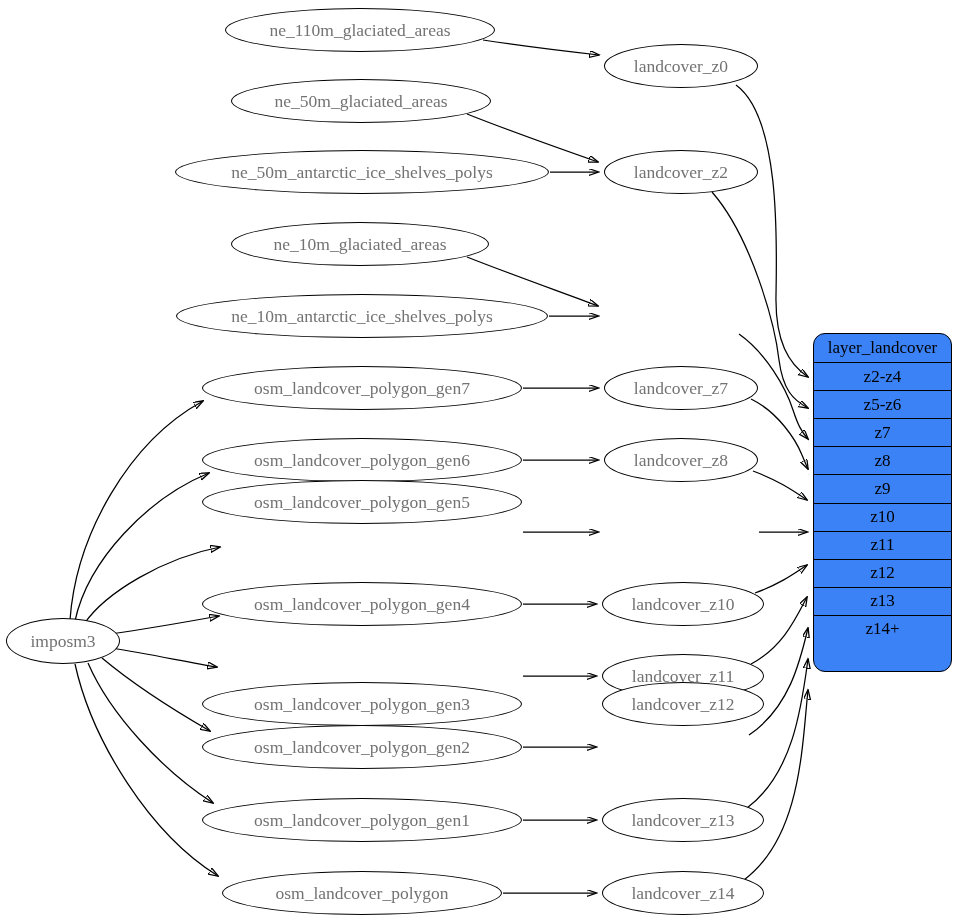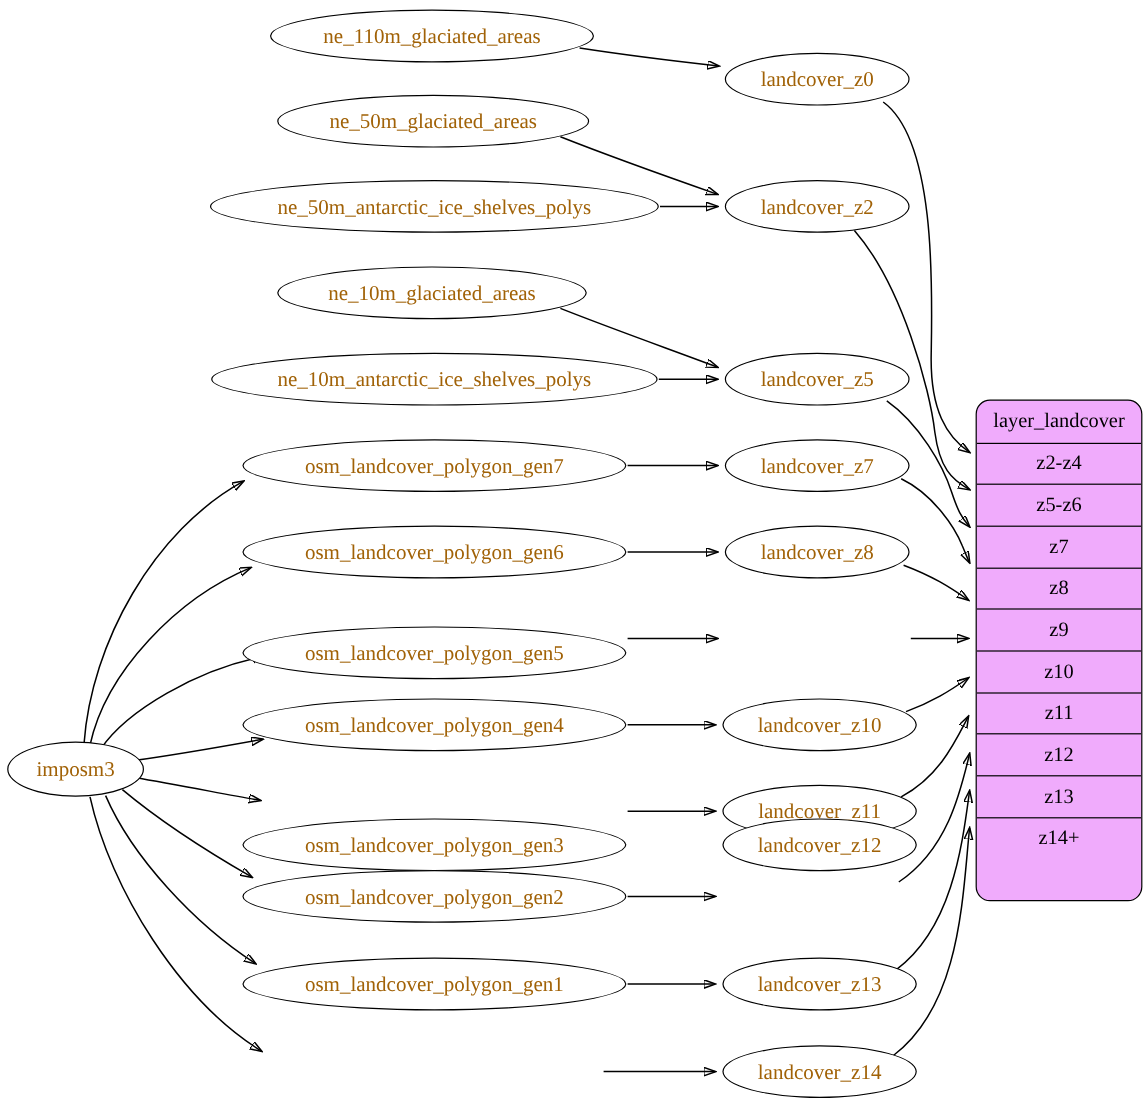--- a/index.html
+++ b/index.html
@@ -24,30 +24,30 @@
   .node {
     position: absolute;
     box-sizing: border-box;
     border: 1.25px solid #000000;
     border-radius: 50%;
     background: #ffffff;
     display: flex;
     align-items: center;
     justify-content: center;
     font-size: 17.5px;
-    color: #a16207;
+    color: #737373;
     z-index: 2;
     white-space: nowrap;
   }
   .record {
     position: absolute;
     left: 813px; top: 333px;
-    width: 139px; height: 418px;
+    width: 139px; height: 339px;
     box-sizing: border-box;
-    background: #f0abfc;
+    background: #3b82f6;
     border: 1.4px solid #000000;
     border-radius: 12px;
     display: grid;
     grid-template-rows: repeat(12, 1fr);
     z-index: 2;
     font-size: 17px;
     color: #000000;
     overflow: hidden;
   }
   .record-cell {
@@ -125,44 +125,44 @@
   </div>
   <div class="node" style="left:176px; top:294px; width:372px; height:44px;">
     <span>ne_10m_antarctic_ice_shelves_polys</span>
   </div>
   <div class="node" style="left:202px; top:366px; width:320px; height:44px;">
     <span>osm_landcover_polygon_gen7</span>
   </div>
   <div class="node" style="left:202px; top:438px; width:320px; height:44px;">
     <span>osm_landcover_polygon_gen6</span>
   </div>
-  <div class="node" style="left:202px; top:522px; width:320px; height:44px;justify-content:center;">
+  <div class="node" style="left:202px; top:480px; width:320px; height:44px;justify-content:center;">
     <span>osm_landcover_polygon_gen5</span>
   </div>
   <div class="node" style="left:202px; top:582px; width:320px; height:44px;">
     <span>osm_landcover_polygon_gen4</span>
   </div>
   <div class="node" style="left:202px; top:682px; width:320px; height:44px;">
     <span>osm_landcover_polygon_gen3</span>
   </div>
   <div class="node" style="left:202px; top:725px; width:320px; height:44px;">
     <span>osm_landcover_polygon_gen2</span>
   </div>
   <div class="node" style="left:202px; top:798px; width:320px; height:44px;">
     <span>osm_landcover_polygon_gen1</span>
   </div>
+  <div class="node" style="left:222px; top:871px; width:280px; height:44px;">
+    <span>osm_landcover_polygon</span>
+  </div>
 
   <div class="node" style="left:604px; top:44px; width:154px; height:44px;">
     <span>landcover_z0</span>
   </div>
   <div class="node" style="left:604px; top:150px; width:154px; height:44px;">
     <span>landcover_z2</span>
-  </div>
-  <div class="node" style="left:604px; top:294px; width:154px; height:44px;">
-    <span>landcover_z5</span>
   </div>
   <div class="node" style="left:604px; top:366px; width:154px; height:44px;">
     <span>landcover_z7</span>
   </div>
   <div class="node" style="left:604px; top:438px; width:154px; height:44px;">
     <span>landcover_z8</span>
   </div>
   <div class="node" style="left:602px; top:582px; width:162px; height:44px;">
     <span>landcover_z10</span>
   </div>

